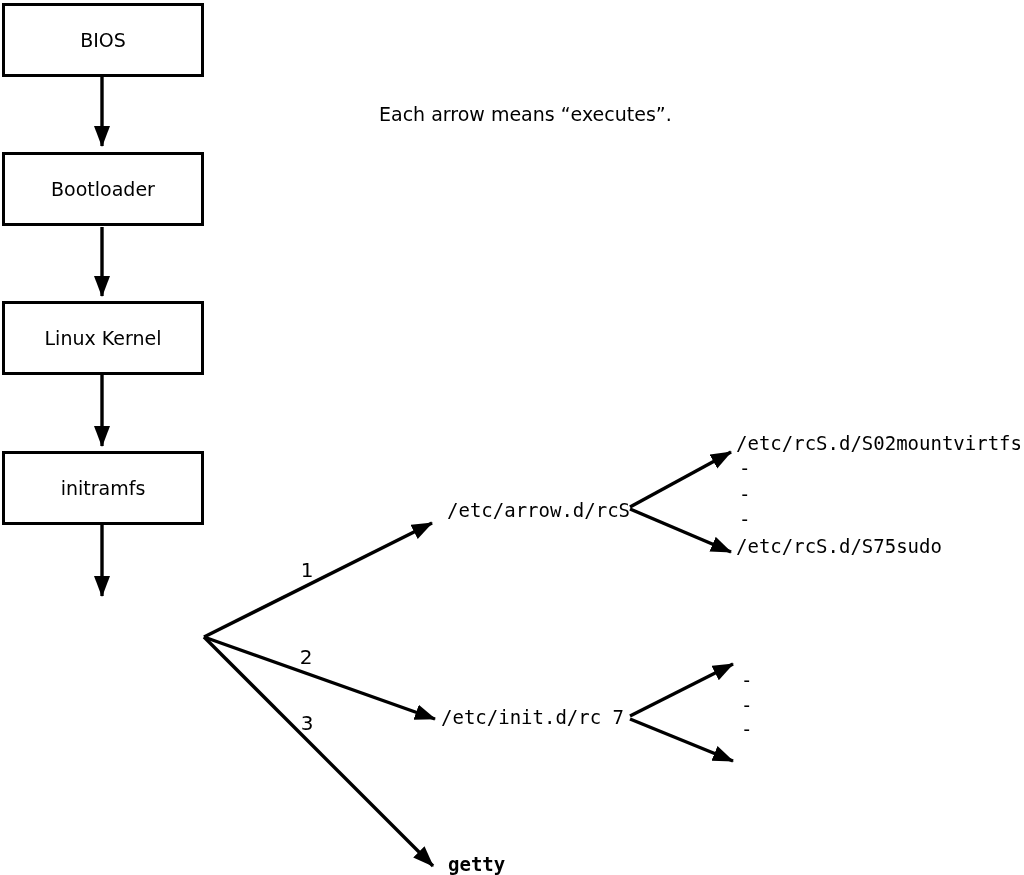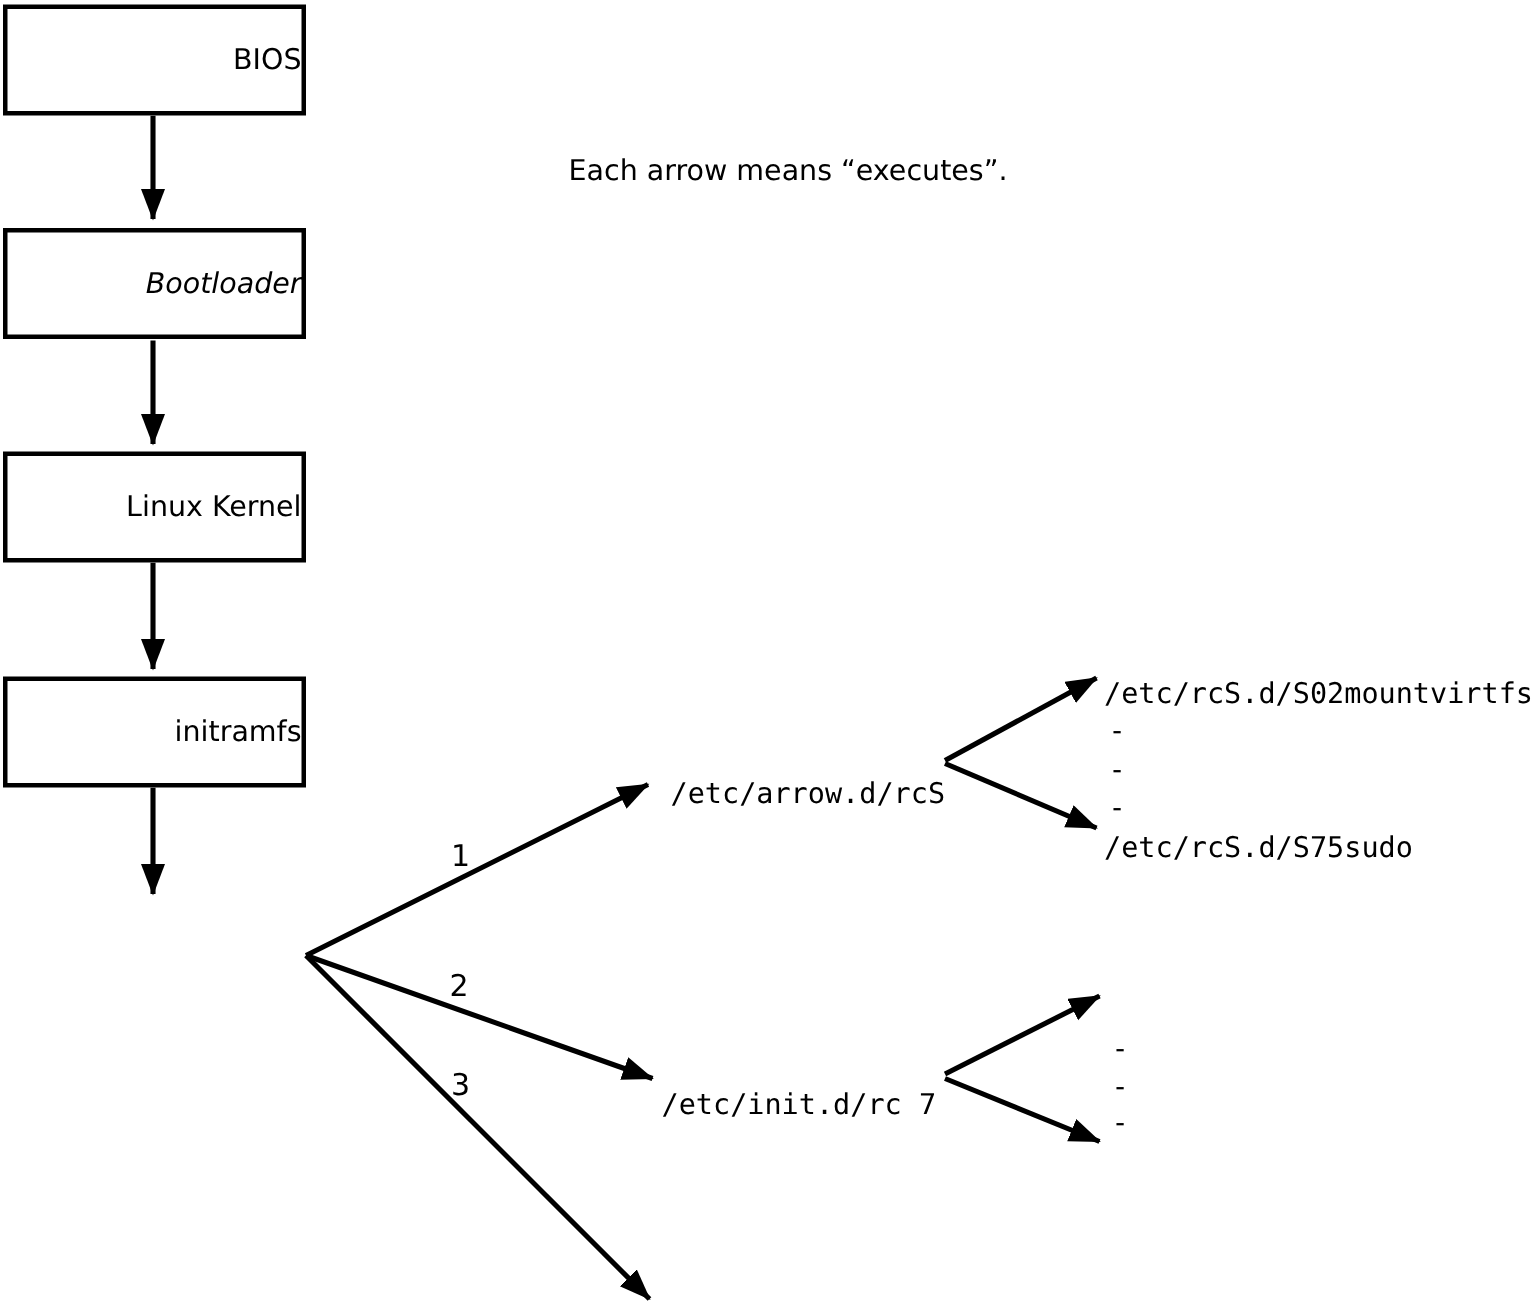--- a/index.html
+++ b/index.html
@@ -13,42 +13,41 @@
   }
   .canvas { position: absolute; inset: 0; width: 1024px; height: 875px; }
   svg.wires { position: absolute; left: 0; top: 0; }
   svg.wires line { stroke: #000000; stroke-width: 3.4; }
   .box {
     position: absolute;
     left: 2px; width: 202px; height: 74px;
     border: 3px solid #000000;
     background: #ffffff;
     box-sizing: border-box;
-    display: flex; align-items: center; justify-content: flex-end;
+    display: flex; align-items: center; justify-content: center;
     font-size: 19px;
     font-family: "DejaVu Sans", sans-serif;
   }
   #box-bios      { top: 3px;   }
-  #box-boot      { top: 152px; font-style: italic; }
+  #box-boot      { top: 152px; }
   #box-kernel    { top: 301px; }
   #box-initramfs { top: 451px; }
   #box-init      { top: 601px; }
   .caption {
     position: absolute; left: 360px; top: 114px;
     transform: translateY(-50%);
     font-size: 19px; white-space: pre; margin-left: 19px;
   }
   .mono {
     position: absolute;
     transform: translateY(-50%);
     font-family: "DejaVu Sans Mono", monospace;
     font-size: 19px;
     white-space: pre;
     line-height: 1;
-    margin-top: 20px;
   }
   #t-rcs   { left: 447px; top: 510px; }
   #t-rc2   { left: 441px; top: 717px; }
   #t-getty { left: 448px; top: 864px; font-weight: bold; }
   #t-s02   { left: 736px; top: 443px; }
   #d-r1    { left: 739px; top: 468px; }
   #d-r2    { left: 739px; top: 494px; }
   #d-r3    { left: 739px; top: 519px; }
   #t-s75   { left: 736px; top: 546px; }
   #t-s10   { left: 737px; top: 652px; }

